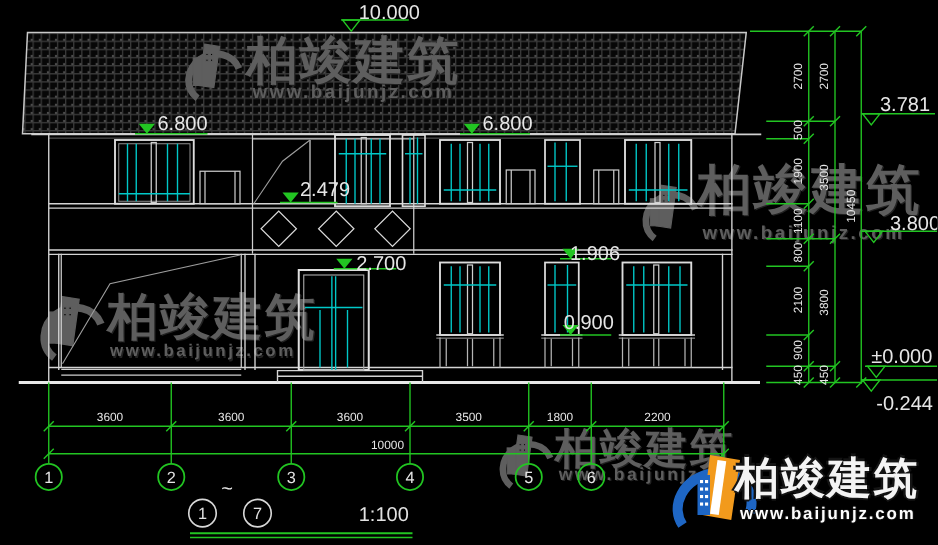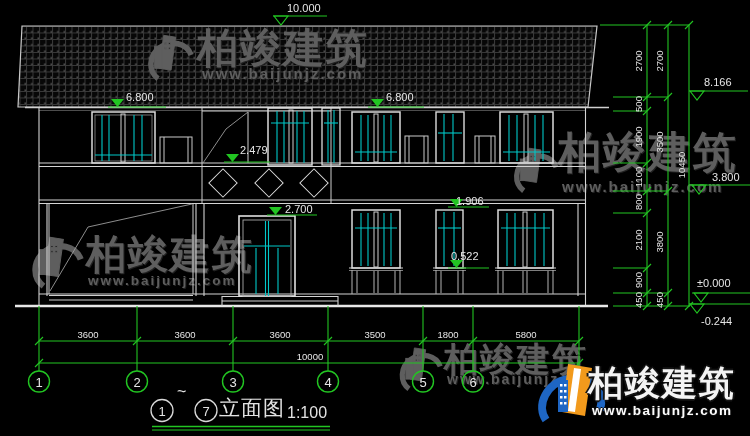--- a/index.html
+++ b/index.html
@@ -12,21 +12,21 @@
   
   .wm{position:absolute;white-space:nowrap;color:#5e5e5e;font-weight:bold;
       text-shadow:1px 1px 0 #222;line-height:1;}
   .wm-url{letter-spacing:2px;}
 
   
   .lbl{position:absolute;color:#e6e6e6;font-size:9.5px;line-height:1;white-space:nowrap;}
   .c{transform:translateX(-50%);}
   .cc{transform:translate(-50%,-50%);}
   .v{transform:translate(-50%,-50%) rotate(-90deg);}
-  .elev{font-size:11px;}
+  .elev{font-size:16px;}
 
   
   .title-txt{position:absolute;color:#e2e2e2;white-space:nowrap;line-height:1;}
 
   
   #brandbox{position:absolute;left:518px;top:356px;width:232px;height:80px;z-index:5;}
   #brandbox .bname{position:absolute;left:70px;top:9px;font-size:35px;font-weight:bold;color:#f4f4f4;
       line-height:1;letter-spacing:2px;white-space:nowrap;
       text-shadow:-2px 0 0 #141414,2px 0 0 #141414,0 -2px 0 #141414,0 2px 0 #141414,1px 1px 0 #000;}
   .burl{position:absolute;left:74px;top:47px;font-size:13.5px;font-weight:bold;color:#fdfdfd;
@@ -390,33 +390,33 @@
   </div>
 
   <div class="layer z4">
 
     <div class="lbl elev" style="left:287px;top:3px">10.000</div>
     <div class="lbl elev" style="left:126px;top:92px">6.800</div>
     <div class="lbl elev" style="left:386px;top:92px">6.800</div>
     <div class="lbl elev" style="left:240px;top:145px">2.479</div>
     <div class="lbl elev" style="left:285px;top:204px">2.700</div>
     <div class="lbl elev" style="left:456px;top:196px">1.906</div>
-    <div class="lbl elev" style="left:451px;top:251px">0.522</div>
-
-    <div class="lbl elev" style="left:704px;top:77px">8.166</div>
+    <div class="lbl elev" style="left:451px;top:251px">0.900</div>
+
+    <div class="lbl elev" style="left:704px;top:77px">3.781</div>
     <div class="lbl elev" style="left:712px;top:172px">3.800</div>
     <div class="lbl elev" style="left:697px;top:278px">±0.000</div>
     <div class="lbl elev" style="left:701px;top:316px">-0.244</div>
 
     <div class="lbl c" style="left:88px;top:330px">3600</div>
     <div class="lbl c" style="left:185px;top:330px">3600</div>
     <div class="lbl c" style="left:280px;top:330px">3600</div>
     <div class="lbl c" style="left:375px;top:330px">3500</div>
     <div class="lbl c" style="left:448px;top:330px">1800</div>
-    <div class="lbl c" style="left:526px;top:330px">5800</div>
+    <div class="lbl c" style="left:526px;top:330px">2200</div>
     <div class="lbl c" style="left:310px;top:352px">10000</div>
 
     <div class="lbl v" style="left:639px;top:61px">2700</div>
     <div class="lbl v" style="left:639px;top:104px">500</div>
     <div class="lbl v" style="left:639px;top:137px">1900</div>
     <div class="lbl v" style="left:639px;top:177px">1100</div>
     <div class="lbl v" style="left:639px;top:202px">800</div>
     <div class="lbl v" style="left:639px;top:240px">2100</div>
     <div class="lbl v" style="left:639px;top:280px">900</div>
     <div class="lbl v" style="left:639px;top:300px">450</div>
@@ -432,21 +432,20 @@
     <div class="lbl cc" style="left:137px;top:382px;font-size:13px">2</div>
     <div class="lbl cc" style="left:233px;top:382px;font-size:13px">3</div>
     <div class="lbl cc" style="left:328px;top:382px;font-size:13px">4</div>
     <div class="lbl cc" style="left:423px;top:382px;font-size:13px">5</div>
     <div class="lbl cc" style="left:473px;top:382px;font-size:13px">6</div>
     <div class="lbl cc" style="left:579px;top:382px;font-size:13px">7</div>
 
     <div class="title-txt cc" style="left:162px;top:411px;font-size:13px">1</div>
     <div class="title-txt" style="left:177px;top:384px;font-size:16px">~</div>
     <div class="title-txt cc" style="left:206px;top:411px;font-size:13px">7</div>
-    <div class="title-txt" style="left:219px;top:397px;font-size:21px;letter-spacing:1px">立面图</div>
     <div class="title-txt" style="left:287px;top:405px;font-size:16px">1:100</div>
   </div>
 
   <div id="brandbox">
     <svg width="75" height="78" style="left:16px;top:2px">
       <path d="M12 62 A30 26 -20 1 1 66 52" stroke="#1e66c4" stroke-width="8" fill="none"></path>
       <polygon points="34,6 58,10 51,58 28,54" fill="#f29a1c"></polygon>
       <polygon points="40,10 47,11 41,54 34,53" fill="#ffffff"></polygon>
       <rect x="24" y="22" width="10" height="32" fill="#1e66c4"></rect>
       <g fill="#ffffff">

